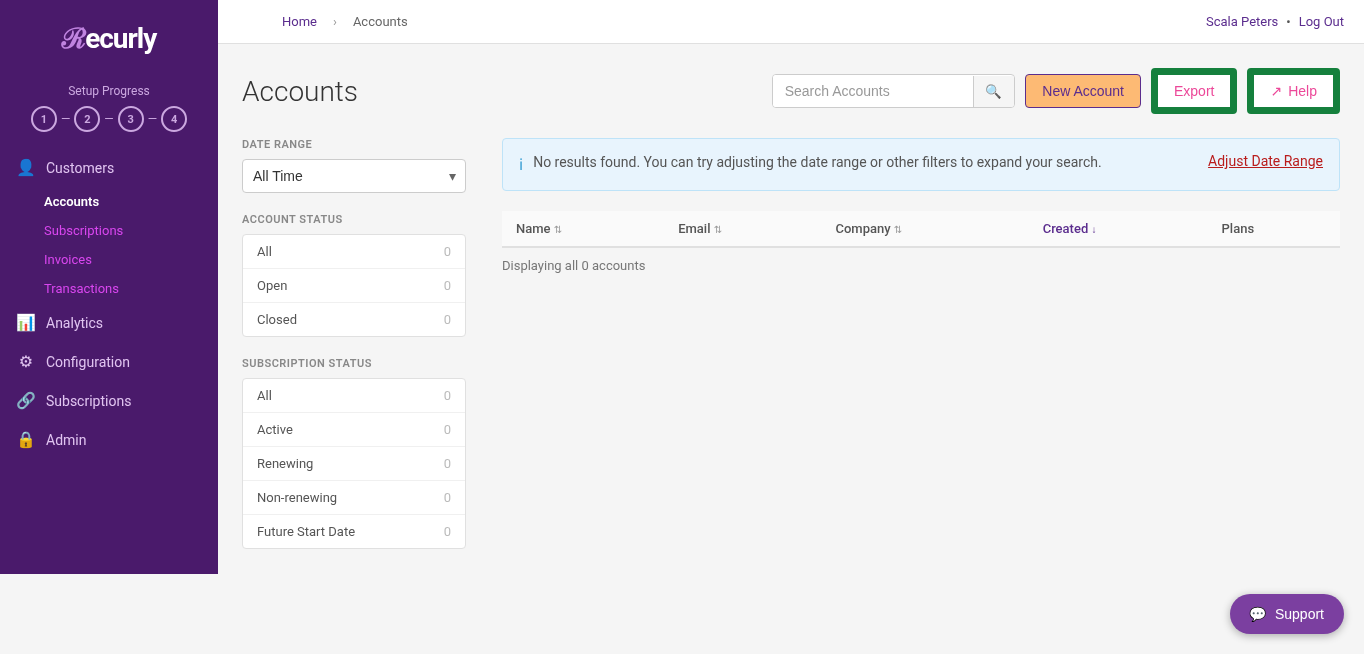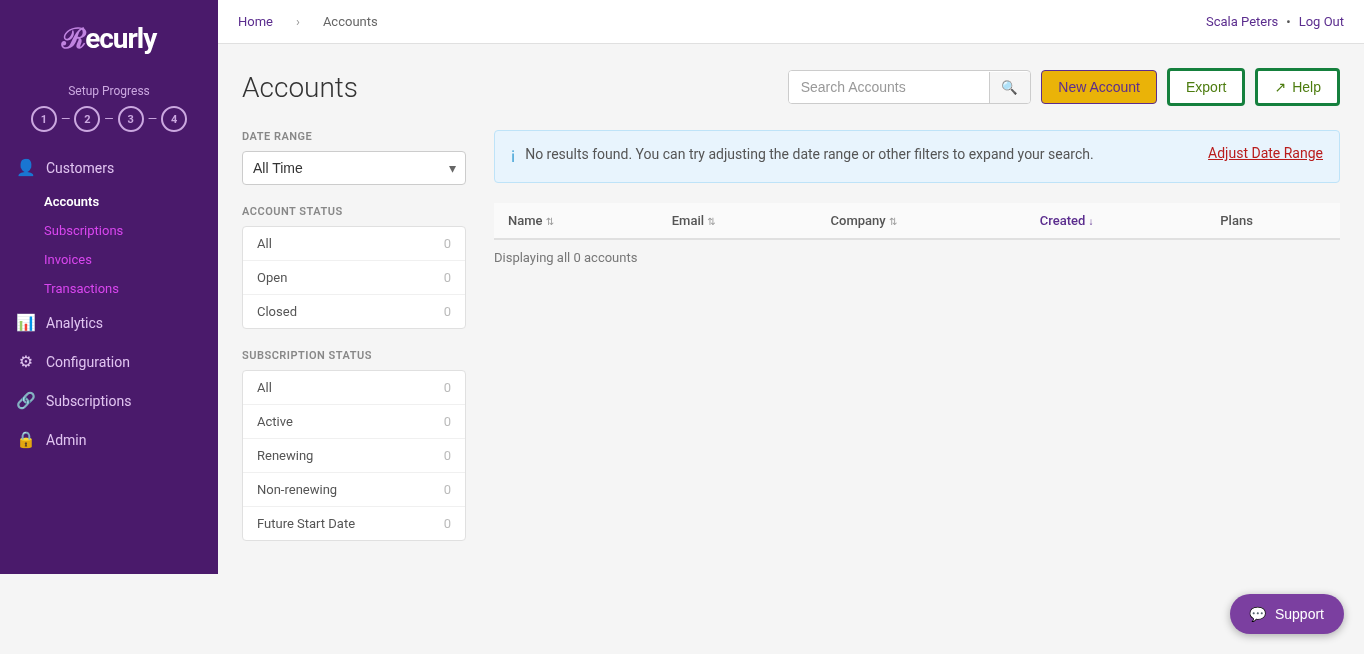--- a/index.html
+++ b/index.html
@@ -22,42 +22,42 @@
     .sidebar-item { display: flex; align-items: center; padding: 10px 16px; color: #e0c4f0; cursor: pointer; gap: 10px; font-size: 14px; }
     .sidebar-item.sub-item { padding: 7px 16px 7px 44px; font-size: 13px; color: #d946ef; }
     .sidebar-item.sub-item.active-sub { color: white; font-weight: 600; }
     .sidebar-icon { width: 20px; text-align: center; font-size: 16px; }
 
     
     .main { flex: 1; display: flex; flex-direction: column; overflow: hidden; }
 
     
     .topbar { background: white; border-bottom: 1px solid #e0e0e0; padding: 0 20px; display: flex; align-items: center; justify-content: space-between; height: 44px; min-height: 44px; }
-    .breadcrumb { display: flex; align-items: flex-start; gap: 23px; font-size: 13px; color: #666; }
+    .breadcrumb { display: flex; align-items: flex-start; gap: 16px; font-size: 13px; color: #666; margin-left: 44px; }
     .breadcrumb a { color: #5b2d8e; text-decoration: none; }
     .breadcrumb-sep { color: #999; }
     .topbar-right { display: flex; align-items: flex-start; gap: 8px; font-size: 13px; color: #555; }
     .topbar-right a { color: #5b2d8e; text-decoration: none; }
 
     
     .page-content { flex: 1; overflow-y: auto; padding: 24px 24px 16px; }
 
     
     .page-header { display: flex; align-items: center; justify-content: space-between; margin-bottom: 24px; }
     .page-title { font-size: 28px; font-weight: 300; color: #333; }
     .header-actions { display: flex; align-items: center; gap: 10px; }
     .search-box { display: flex; align-items: center; border: 1px solid #ccc; border-radius: 4px; background: white; overflow: hidden; }
     .search-input { border: none; outline: none; padding: 8px 12px; font-size: 14px; width: 200px; color: #333; }
     .search-input::placeholder { color: #999; }
     .search-btn { background: #f5f5f5; border: none; border-left: 1px solid #ccc; padding: 8px 12px; cursor: pointer; color: #555; }
-    .btn { padding: 8px 16px; border-radius: 4px; font-size: 14px; cursor: pointer; border: 3px solid #15803d; background: white; color: #4d7c0f; display: flex; align-items: center; gap: 6px; }
-    .btn-primary { background: #eab308; border: 1px solid #5b2d8e; color: #5b2d8e; }
-
-    
-    .content-grid { display: flex; gap: 8px; }
+    .btn { padding: 8px 16px; border-radius: 4px; font-size: 14px; cursor: pointer; border: 7px solid #15803d; background: white; color: #ec4899; display: flex; align-items: center; gap: 6px; }
+    .btn-primary { background: #fdba74; border: 1px solid #5b2d8e; color: #5b2d8e; }
+
+    
+    .content-grid { display: flex; gap: 16px; }
     .filter-panel { width: 244px; min-width: 244px; padding-right: 20px; }
     .results-panel { flex: 1; }
 
     
     .filter-label { font-size: 11px; font-weight: 600; color: #888; text-transform: uppercase; letter-spacing: 0.5px; margin-bottom: 8px; }
     .date-select { width: 100%; padding: 8px 30px 8px 10px; border: 1px solid #ccc; border-radius: 4px; background: white; font-size: 14px; color: #333; appearance: none; cursor: pointer; }
     .select-wrapper { position: relative; }
     .select-wrapper::after { content: '▾'; position: absolute; right: 10px; top: 50%; transform: translateY(-50%); color: #666; pointer-events: none; }
     .filter-section { margin-bottom: 20px; }
 

